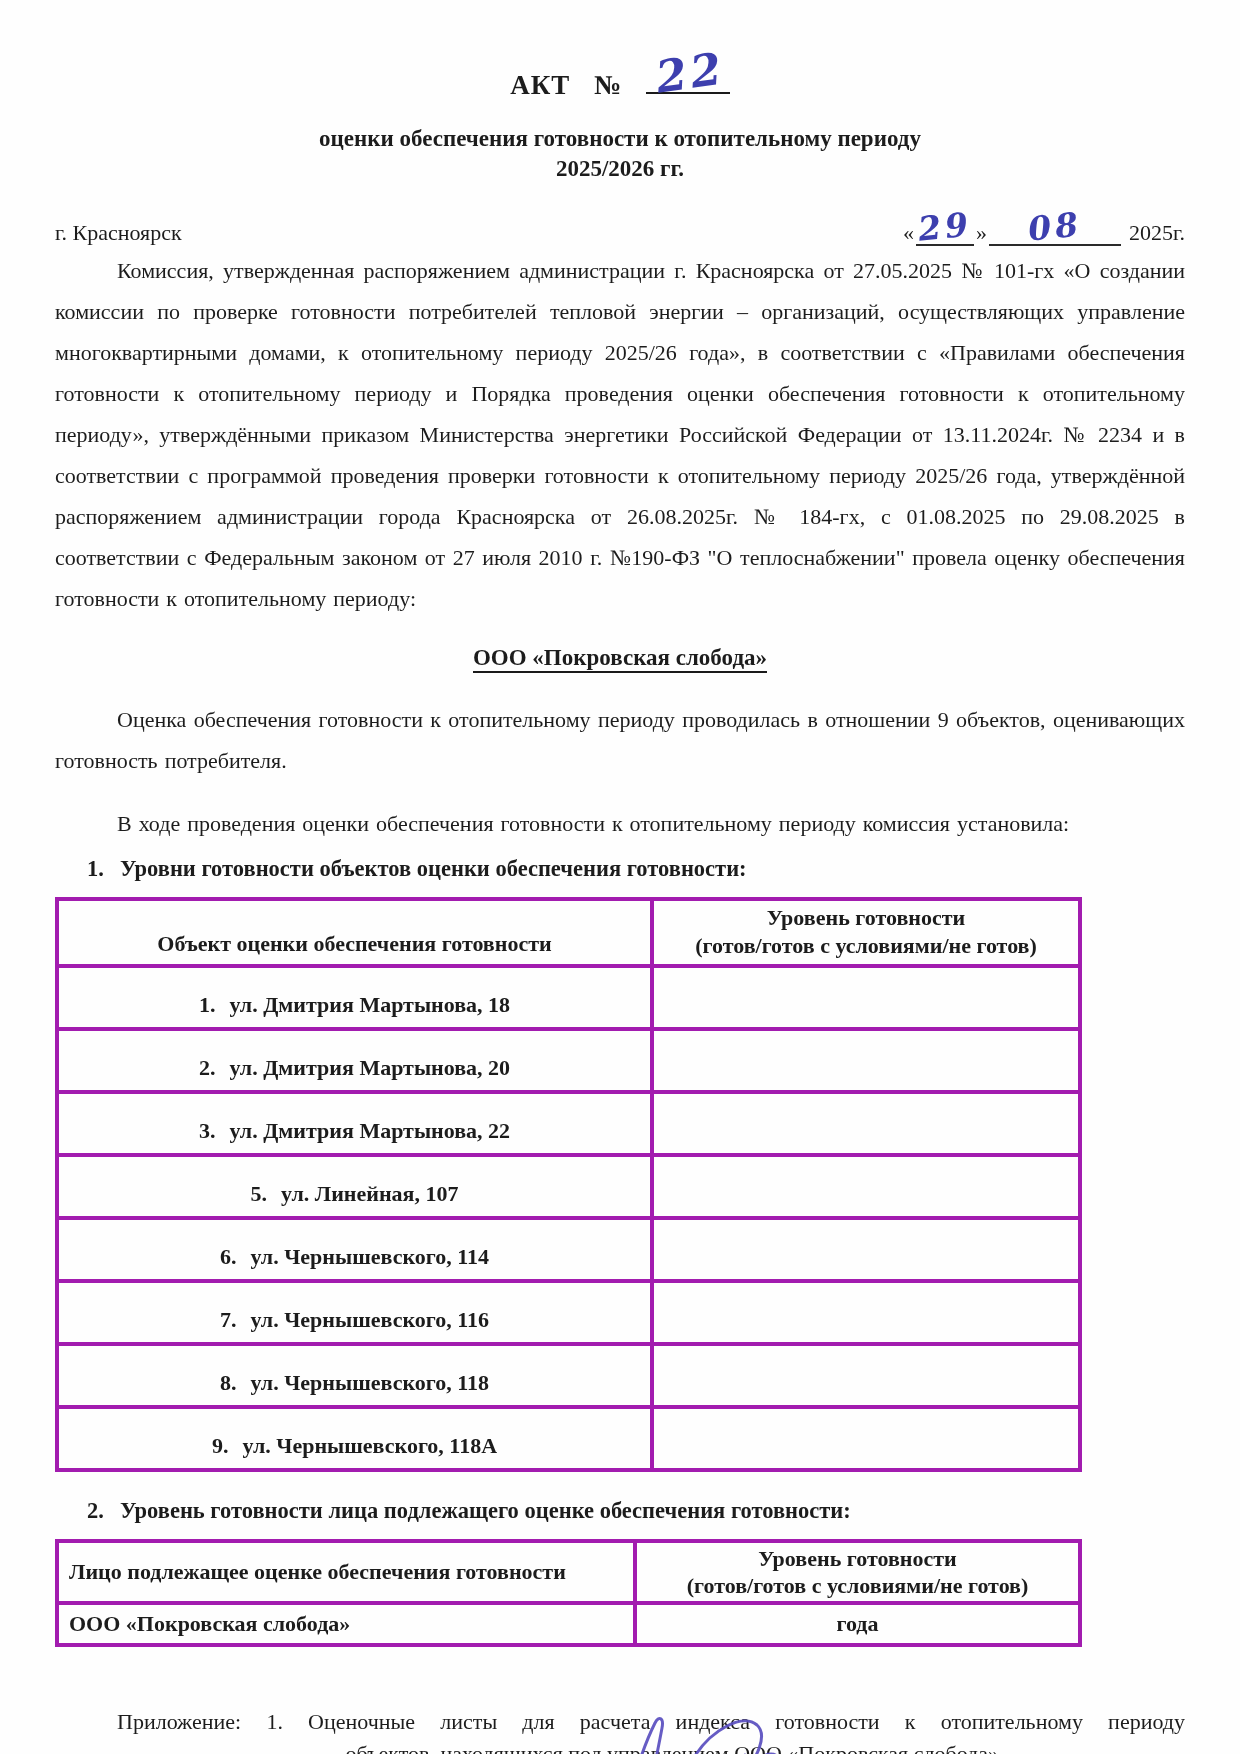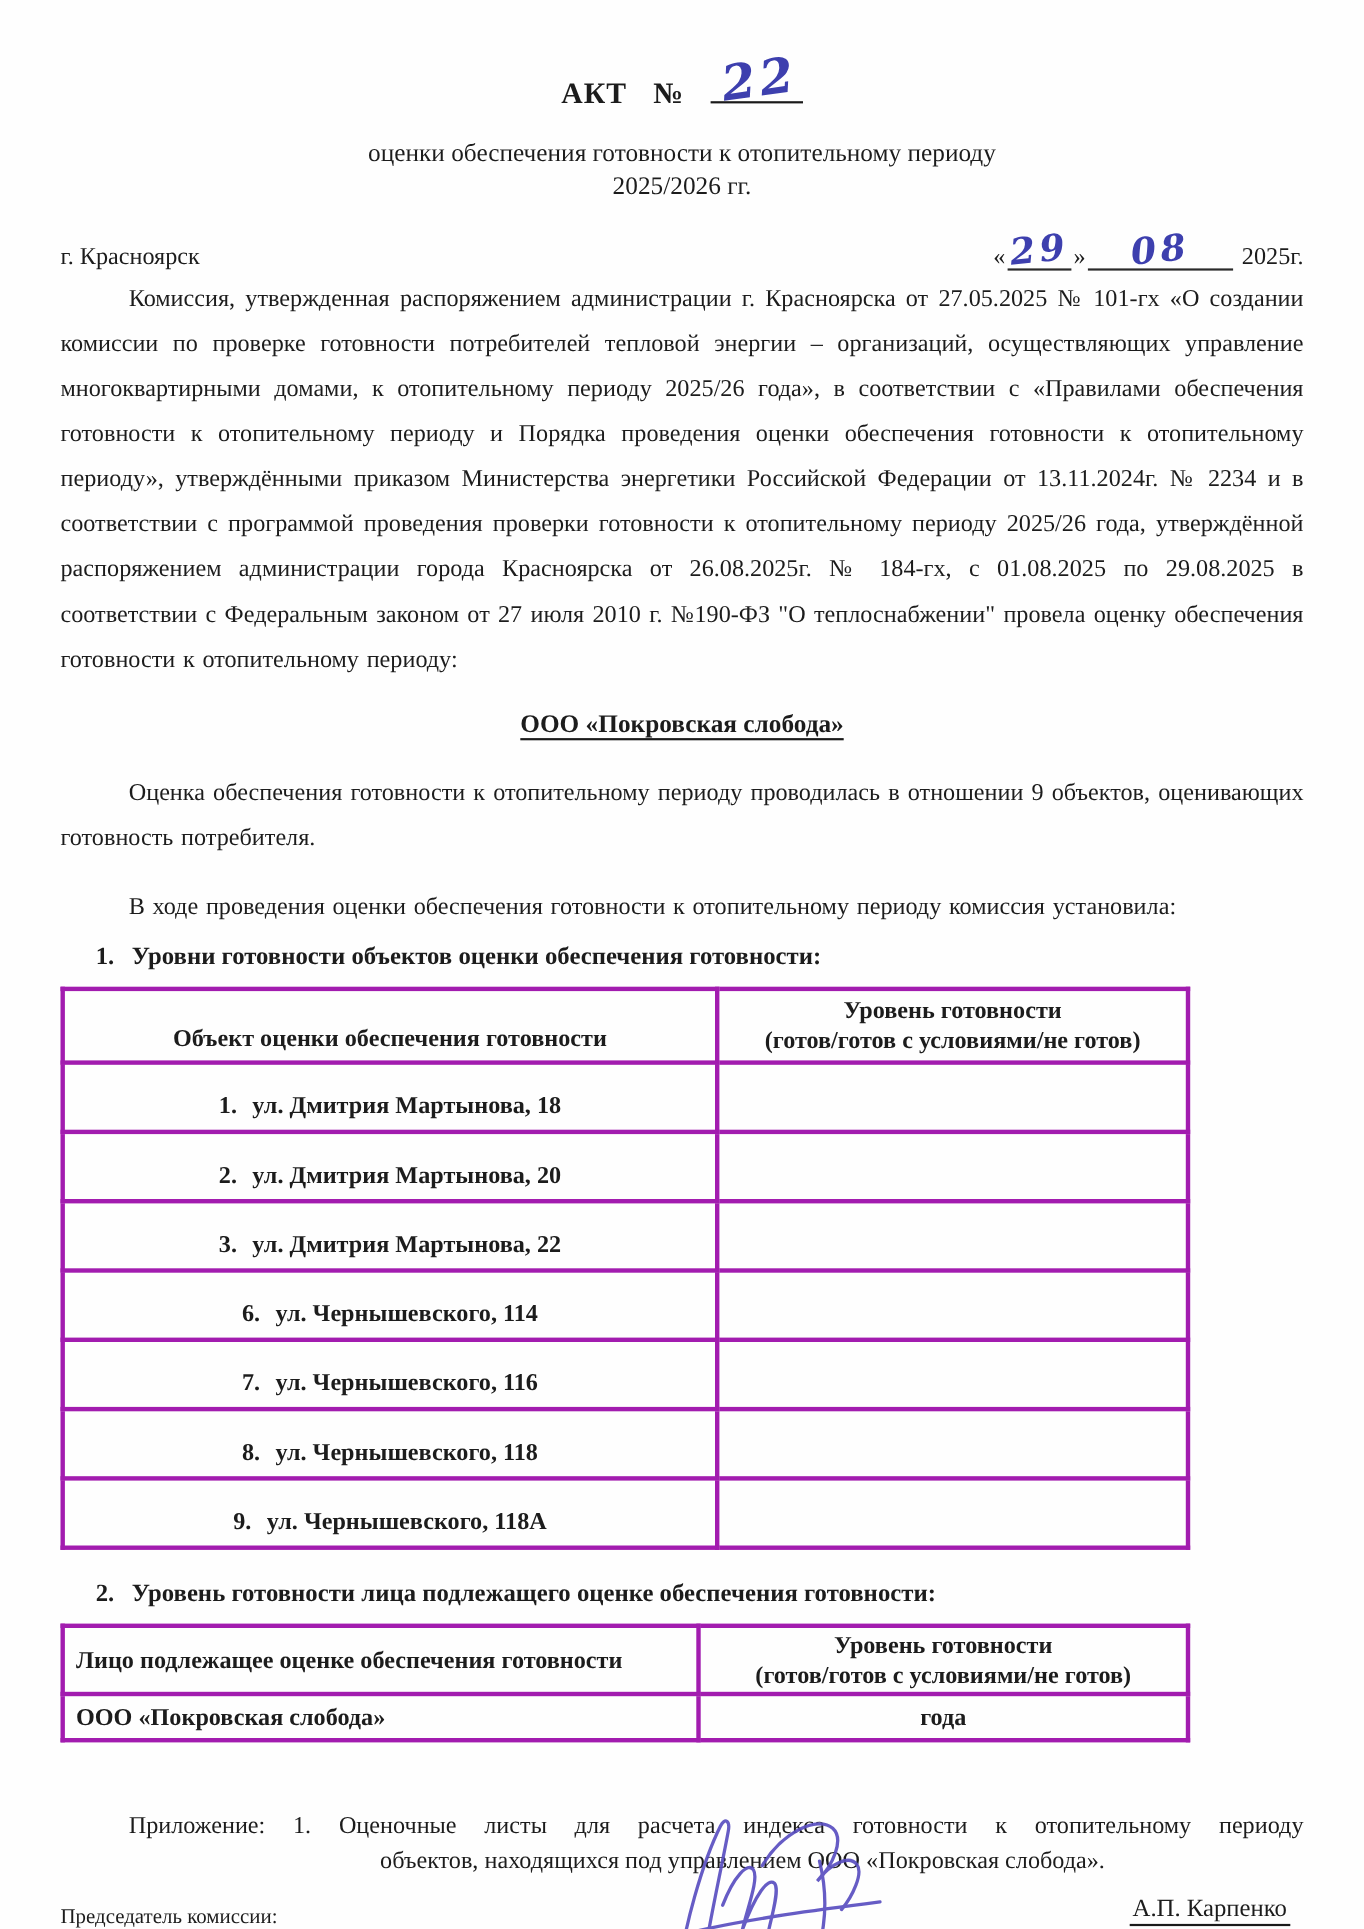--- a/index.html
+++ b/index.html
@@ -30,21 +30,21 @@
     font-family:"DejaVu Serif", serif;
     font-style:italic;font-weight:600;
     color:#3d3fae;letter-spacing:4px;word-spacing:0;
   }
   .ink-number{
     position:absolute;left:10px;bottom:-6px;
     font-size:44px;transform:rotate(-8deg);
   }
   
   .subtitle{
-    text-align:center;font-weight:normal;font-size:23px;line-height:30px;
+    text-align:center;font-weight:bold;font-size:23px;line-height:30px;
   }
   .subtitle.first{margin-top:14px;}
   
   .city-date{
     display:flex;justify-content:space-between;align-items:flex-end;
     font-size:22px;margin-top:22px;height:40px;
   }
   .date-part{display:flex;align-items:flex-end;gap:2px;}
   .hand-slot{
     display:inline-block;position:relative;text-align:center;
@@ -191,20 +191,24 @@
     </tr>
     <tr>
       <td class="obj"><span class="row-num">2.</span><span>ул. Дмитрия Мартынова, 20</span></td>
       <td class="lvl"></td>
     </tr>
     <tr>
       <td class="obj"><span class="row-num">3.</span><span>ул. Дмитрия Мартынова, 22</span></td>
       <td class="lvl"></td>
     </tr>
     <tr>
+      <td class="obj"><span class="row-num">5.</span><span>ул. Линейная, 107</span></td>
+      <td class="lvl"></td>
+    </tr>
+    <tr>
       <td class="obj"><span class="row-num">6.</span><span>ул. Чернышевского, 114</span></td>
       <td class="lvl"></td>
     </tr>
     <tr>
       <td class="obj"><span class="row-num">7.</span><span>ул. Чернышевского, 116</span></td>
       <td class="lvl"></td>
     </tr>
     <tr>
       <td class="obj"><span class="row-num">8.</span><span>ул. Чернышевского, 118</span></td>
       <td class="lvl"></td>

